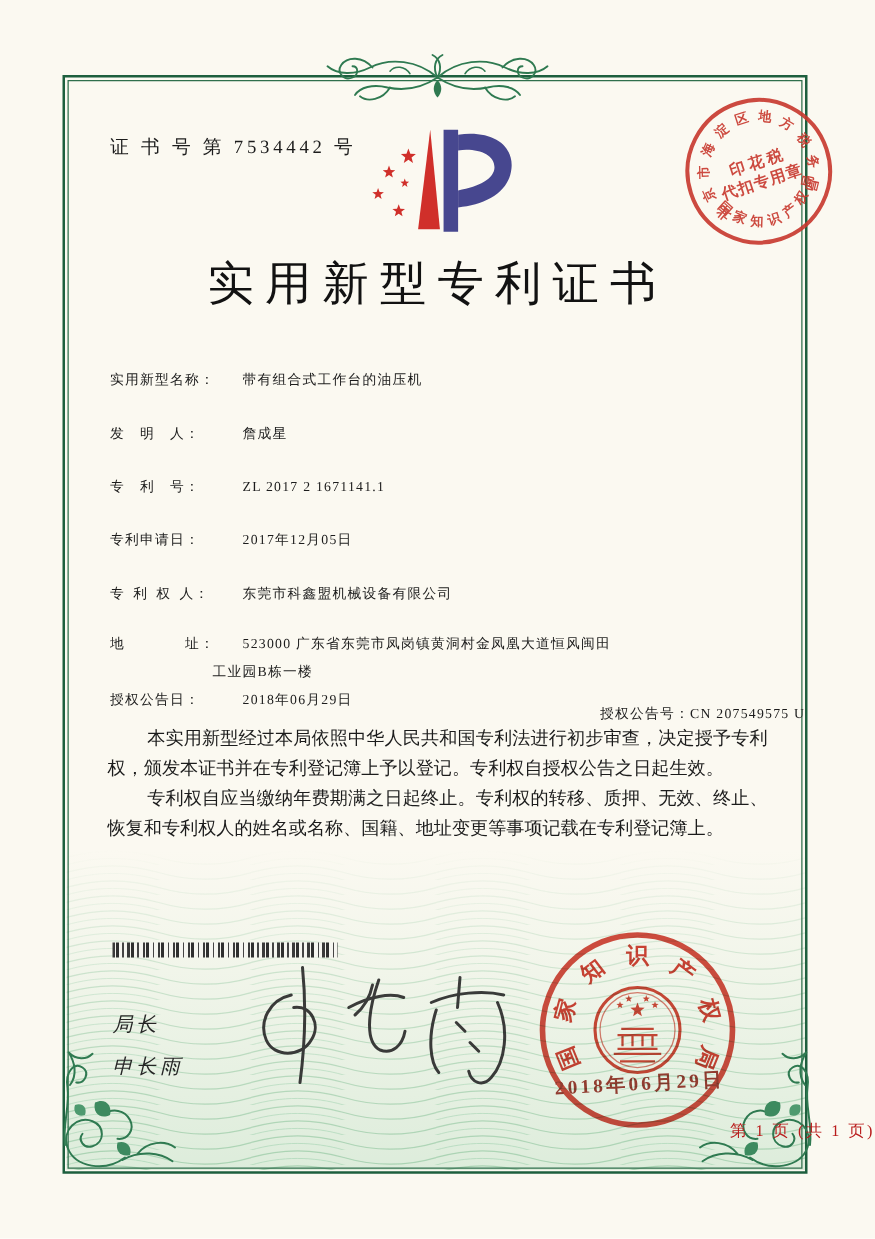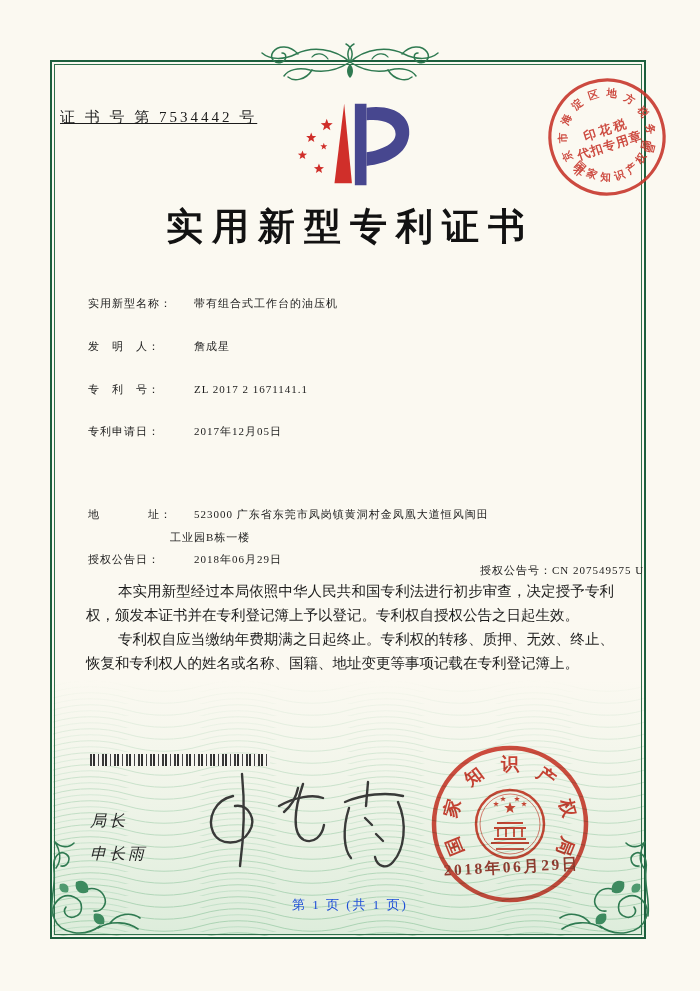--- a/index.html
+++ b/index.html
@@ -9,39 +9,39 @@
   .frame{position:absolute;left:50px;top:60px;width:592px;height:875px;
          border:2.5px solid #1d5f3e;pointer-events:none;}
   .frame::after{content:'';position:absolute;inset:2px;border:1px solid #2f6f4c;}
   
   .orn-top{position:absolute;left:240px;top:40px;width:220px;height:48px;}
   .corner{position:absolute;width:122px;height:120px;}
   .corner.bl{left:36px;top:826px;}
   .corner.br{left:542px;top:826px;transform:scaleX(-1);}
   .waves{position:absolute;left:53px;top:680px;width:592px;height:256px;}
   
-  .certno{position:absolute;left:60px;top:108px;font-size:15px;letter-spacing:3px;text-decoration:underline;}
+  .certno{position:absolute;left:88px;top:108px;font-size:15px;letter-spacing:3px;}
   .logo{position:absolute;left:276px;top:98px;width:148px;height:97px;}
   .title{position:absolute;left:0;top:202px;width:100%;text-align:center;
-         font-size:37px;letter-spacing:9px;font-weight:700;color:#121212;}
+         font-size:37px;letter-spacing:9px;font-weight:400;color:#121212;}
   .row{position:absolute;left:88px;font-size:11px;letter-spacing:1px;white-space:nowrap;}
   .row .lbl{display:inline-block;min-width:106px;}
   .addr2{position:absolute;left:170px;font-size:11px;letter-spacing:1px;}
   .grant-right{position:absolute;left:392px;top:0;margin-top:11px;}
   .paras{position:absolute;left:86px;top:579px;width:528px;font-size:14.5px;
          line-height:24px;text-align:justify;}
   .paras p{margin:0;text-indent:2.2em;}
   .barcode{position:absolute;left:90px;top:754px;width:180px;height:12px;
            background:repeating-linear-gradient(90deg,#3a3a3a 0 2px,#f5f5f0 2px 3px,#2f2f2f 3px 5px,#f5f5f0 5px 8px,#454545 8px 9px,#f5f5f0 9px 12px);}
   .signer{position:absolute;left:90px;top:804px;font-size:16px;line-height:33px;letter-spacing:3px;color:#262626;font-style:italic;}
   .signature{position:absolute;left:195px;top:762px;width:220px;height:112px;}
   .seal{position:absolute;left:418px;top:736px;width:186px;height:186px;mix-blend-mode:multiply;opacity:.95;}
   .stamp{position:absolute;left:540px;top:70px;width:134px;height:134px;opacity:.9;}
-  .footer{position:absolute;left:0;top:896px;width:100%;text-align:center;
-          font-size:13px;letter-spacing:2px;color:#1d4ed8;}
+  .footer{position:absolute;left:0;top:896px;width:100%;text-align:right;
+          font-size:13px;letter-spacing:2px;color:#b91c1c;}
   svg text{font-family:"Liberation Serif","DejaVu Serif",serif;}
 </style>
 </head>
 <body>
 
 <div class="page">
 
   <svg class="waves" viewBox="0 0 592 256" preserveAspectRatio="none">
     <defs>
       <pattern id="wv" width="148" height="12" patternUnits="userSpaceOnUse">
@@ -129,20 +129,23 @@
   </div>
   <div class="row" style="top:339px">
     <span class="lbl">发　明　人：</span><span>詹成星</span>
   </div>
   <div class="row" style="top:382px">
     <span class="lbl">专　利　号：</span><span>ZL 2017 2 1671141.1</span>
   </div>
   <div class="row" style="top:424px">
     <span class="lbl">专利申请日：</span><span>2017年12月05日</span>
   </div>
+  <div class="row" style="top:467px">
+    <span class="lbl">专 利 权 人：</span><span>东莞市科鑫盟机械设备有限公司</span>
+  </div>
   <div class="row" style="top:507px">
     <span class="lbl">地　　　　址：</span><span>523000 广东省东莞市凤岗镇黄洞村金凤凰大道恒风闽田</span>
   </div>
   <div class="addr2" style="top:530px">工业园B栋一楼</div>
   <div class="row" style="top:552px;width:560px">
     <span class="lbl">授权公告日：</span><span>2018年06月29日</span>
     <span class="grant-right">
       <span>授权公告号：</span><span>CN 207549575 U</span>
     </span>
   </div>

